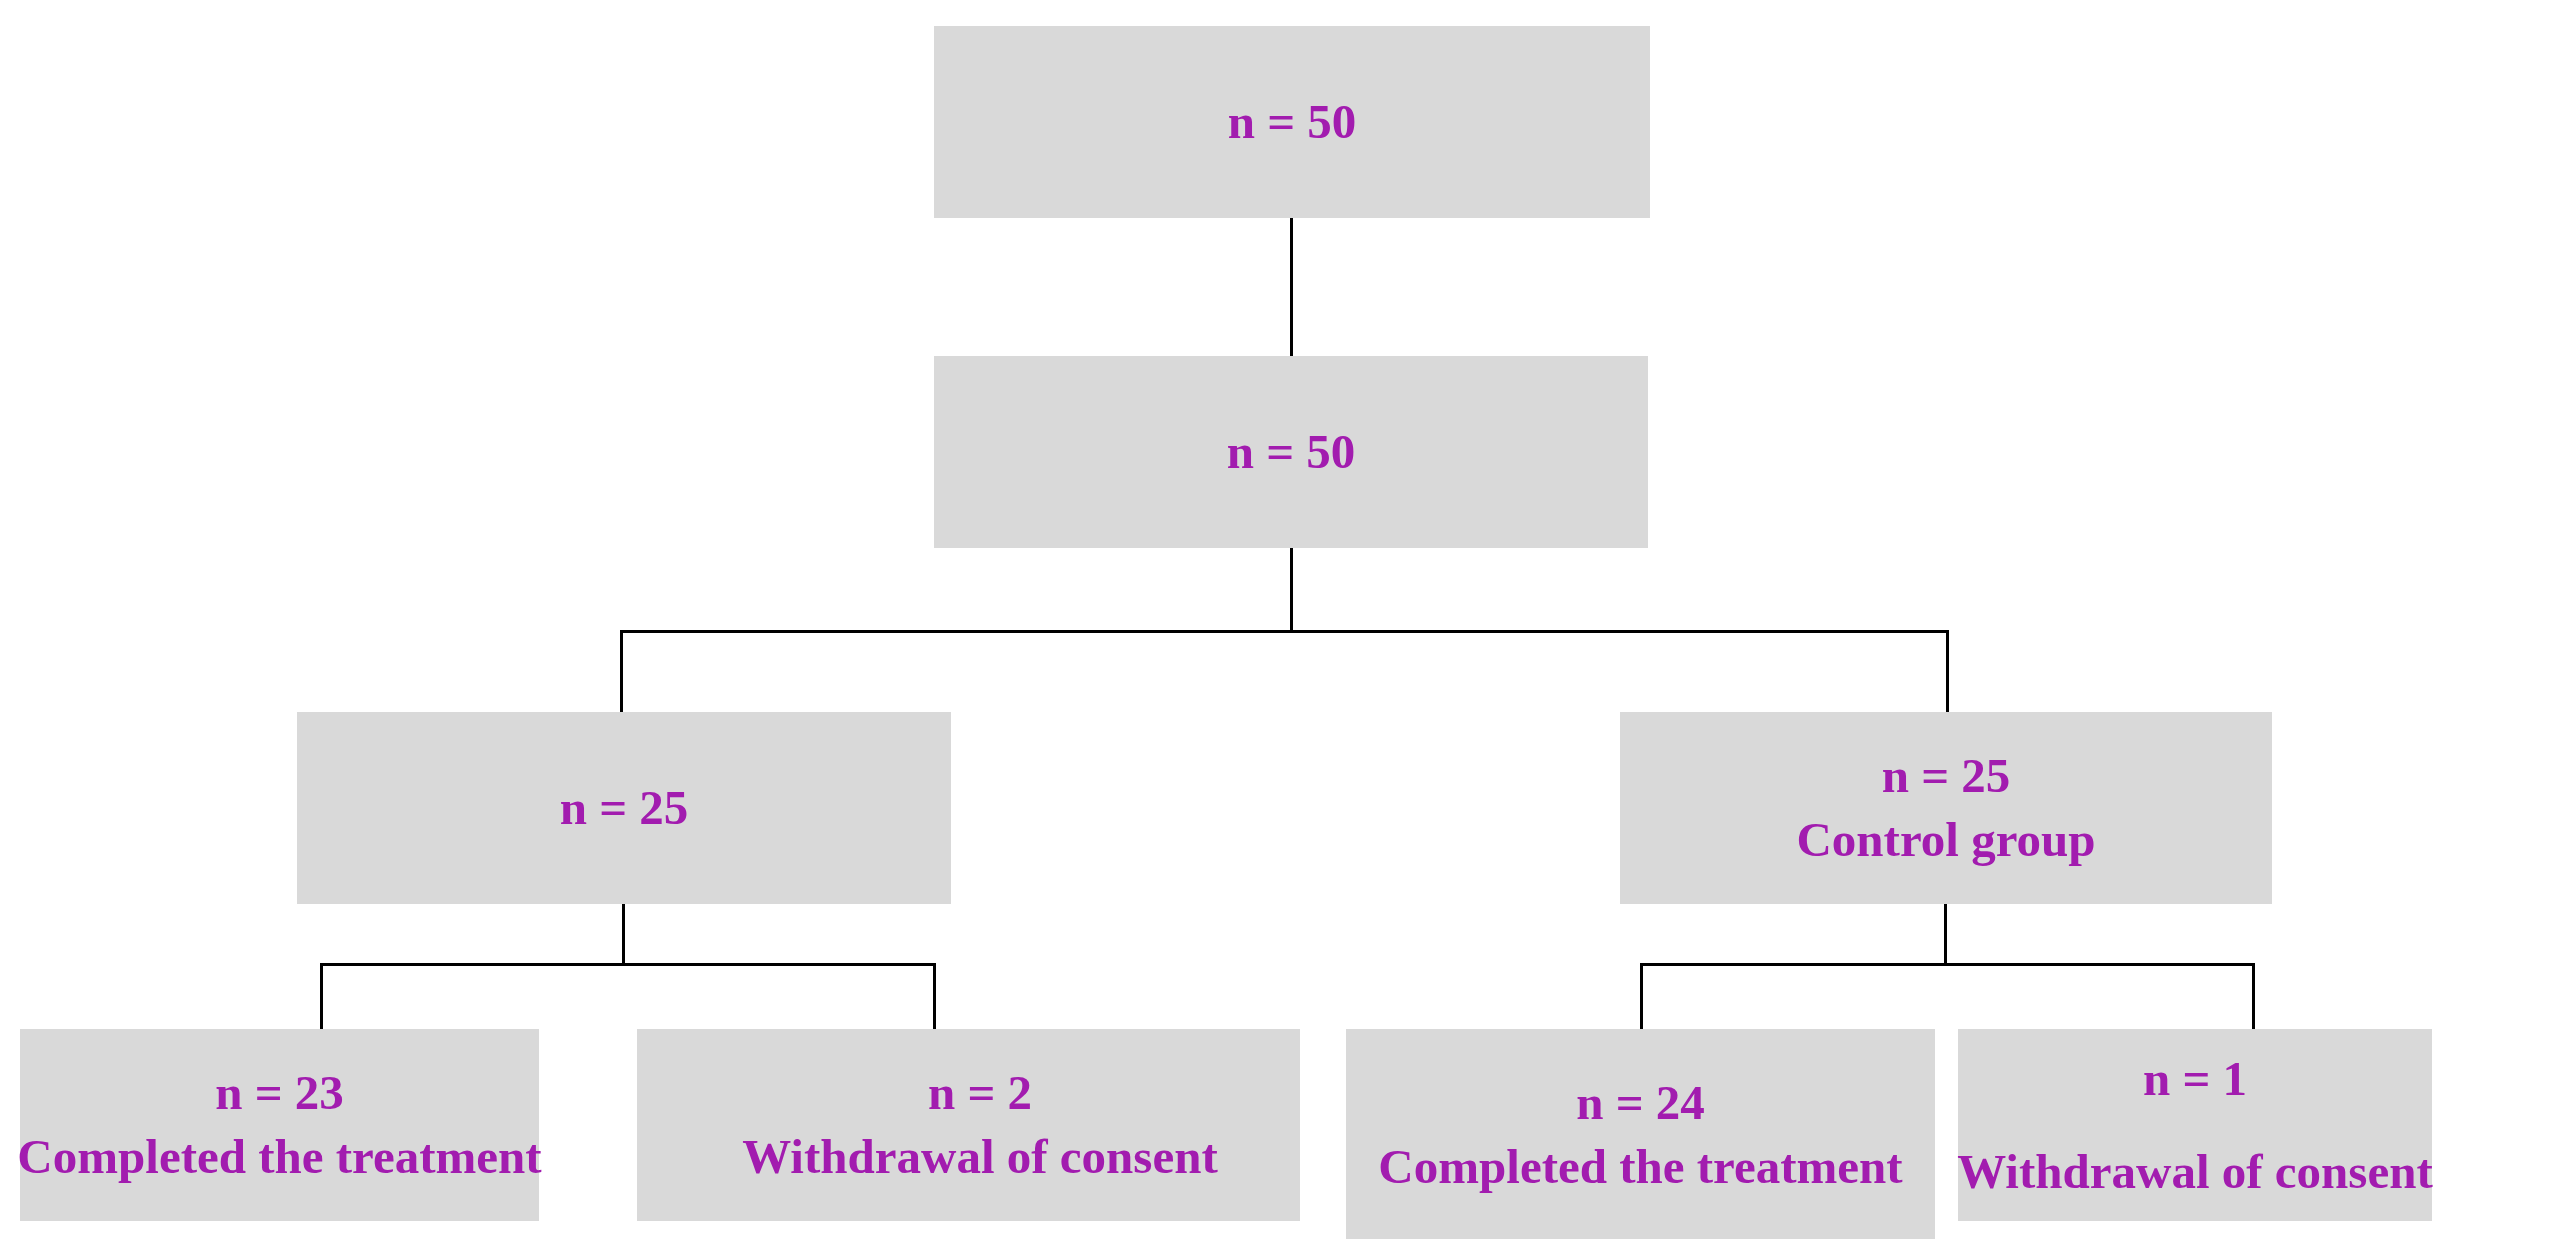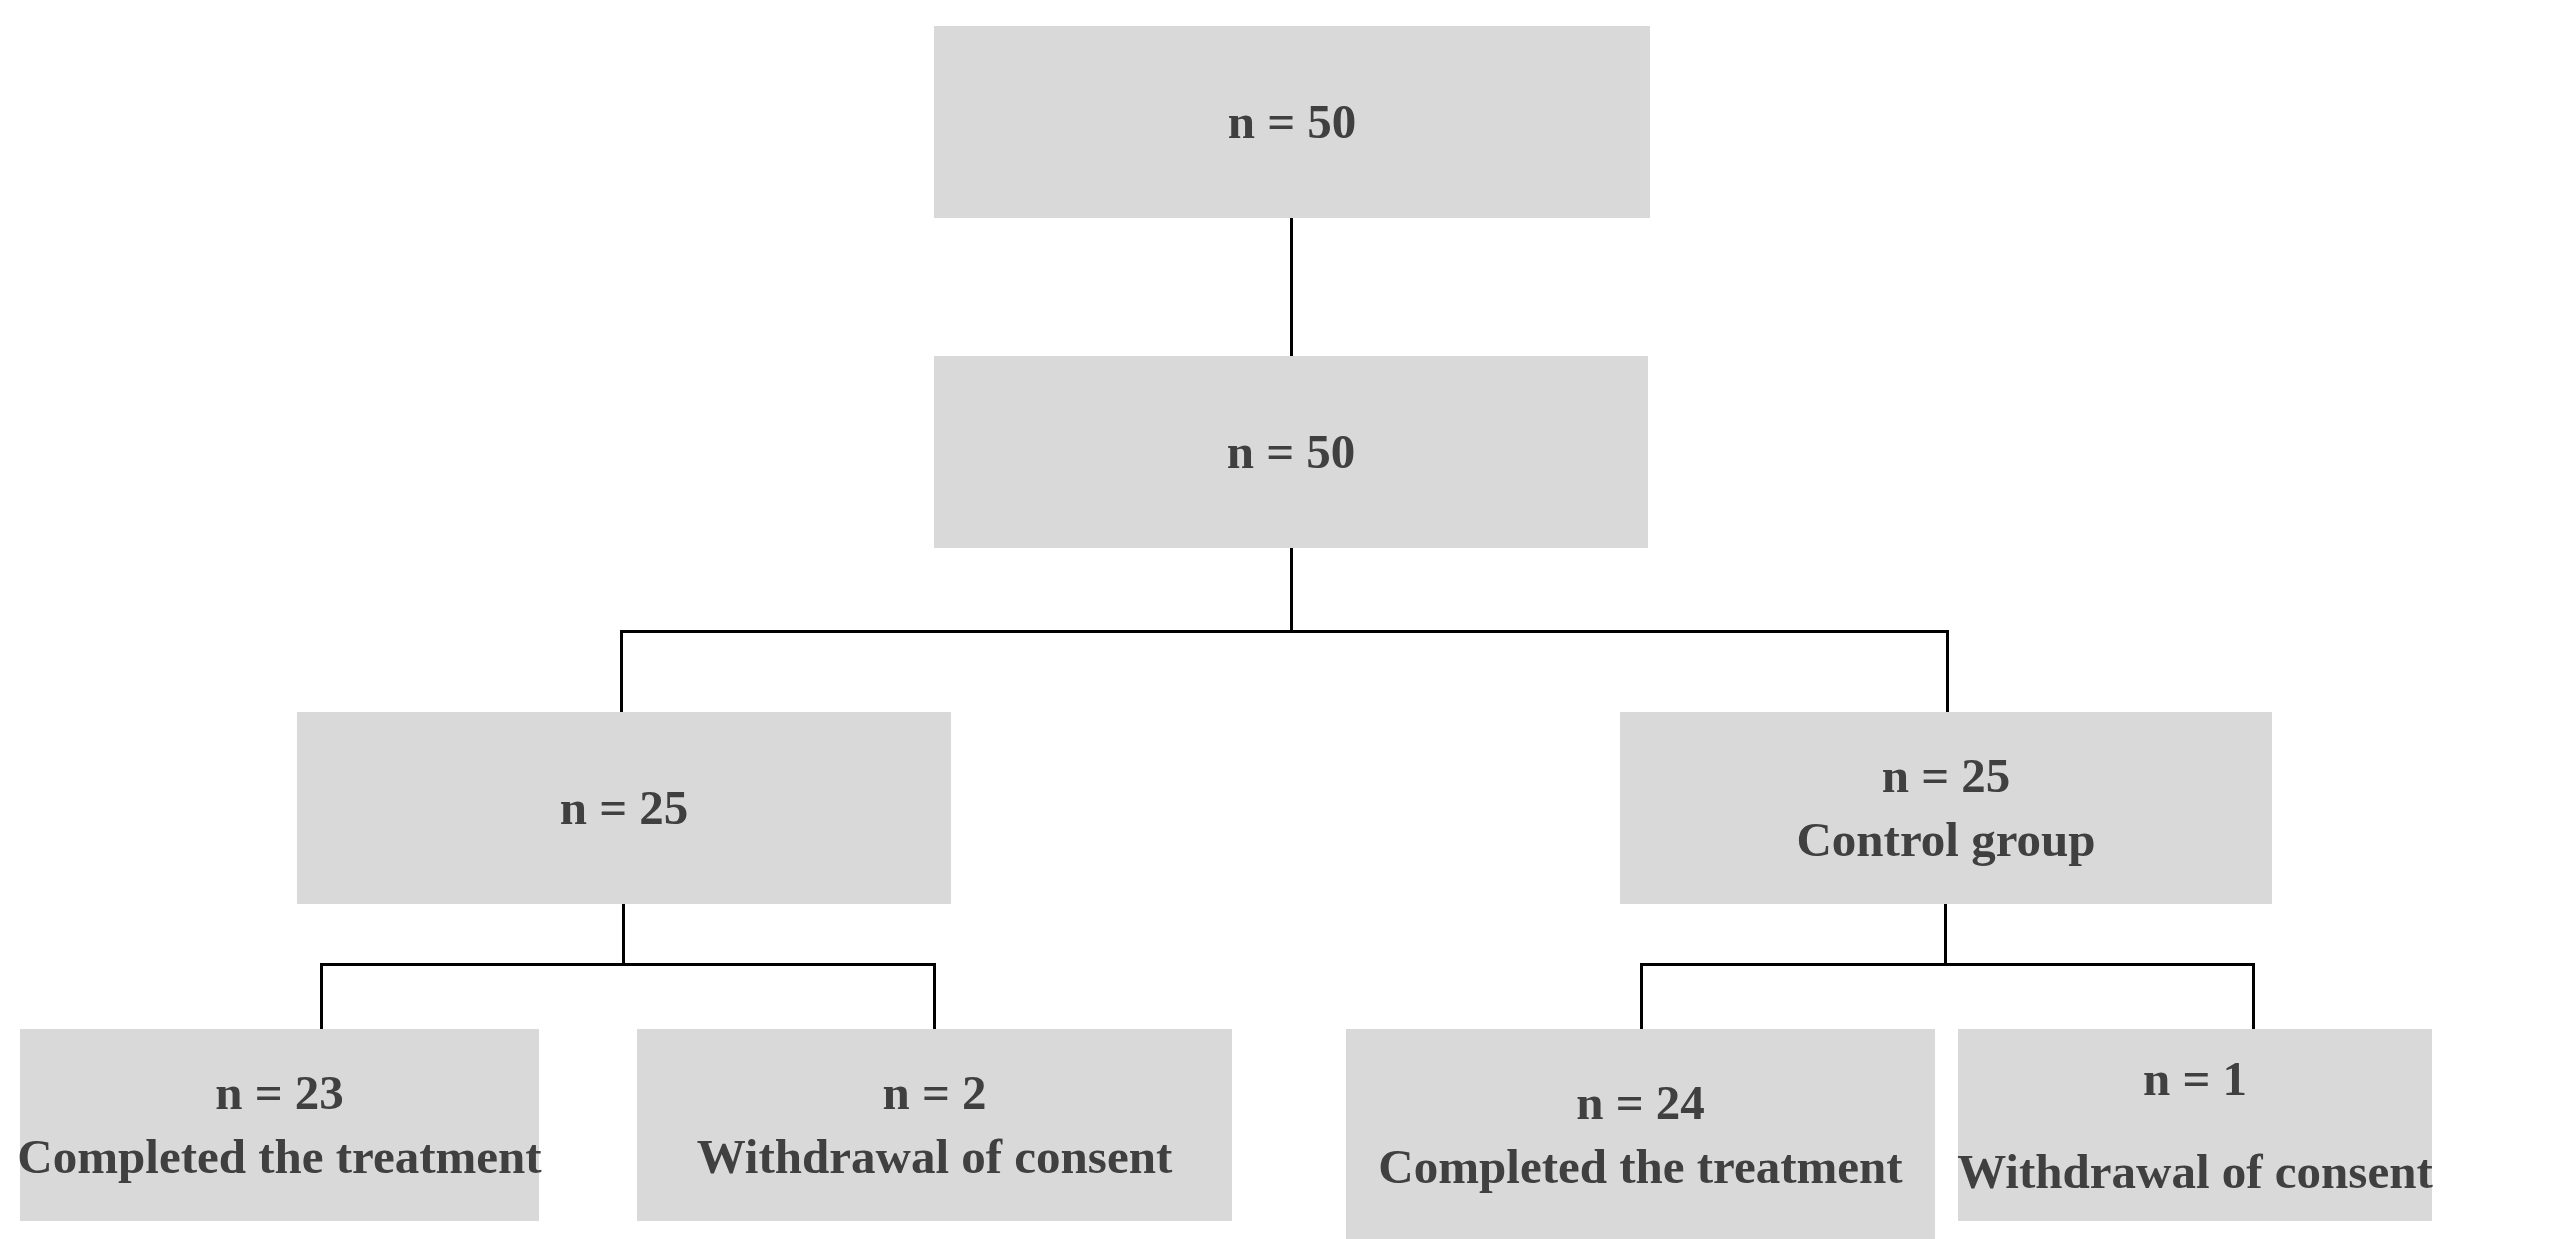--- a/index.html
+++ b/index.html
@@ -11,21 +11,21 @@
     position: relative;
     width: 2576px;
     height: 1239px;
     background: #ffffff;
     font-family: "Liberation Serif", "DejaVu Serif", serif;
     overflow: hidden;
   }
   .node {
     position: absolute;
     background: #d9d9d9;
-    color: #404040;
+    color: #a21caf;
     font-weight: bold;
     font-size: 49px;
     line-height: 64px;
     display: flex;
     flex-direction: column;
     align-items: center;
     justify-content: center;
     text-align: right;
     white-space: nowrap;
   }
@@ -33,21 +33,21 @@
     position: absolute;
     background: #000000;
   }
 
   
   #node-screened           { left: 934px; top: 26px;   width: 716px; height: 192px; }
   #node-randomized         { left: 934px; top: 356px;  width: 714px; height: 192px; }
   #node-test               { left: 297px;  top: 712px; width: 654px;  height: 192px; }
   #node-control            { left: 1620px; top: 712px; width: 652px;  height: 192px; }
   #node-completed-test     { left: 20px;   top: 1029px; width: 519px;  height: 192px; }
-  #node-withdrawal-test    { left: 637px;  top: 1029px; width: 595px;  height: 192px; }
+  #node-withdrawal-test    { left: 637px;  top: 1029px; width: 640px;  height: 192px; padding-left: 23px; }
   #node-completed-control  { left: 1346px; top: 1029px; width: 589px;  height: 212px; }
   #node-withdrawal-control { left: 1958px; top: 1029px; width: 474px;  height: 192px; gap: 29px; }
 
   
   #e-screened-randomized   { left: 1290px; top: 218px;  width: 2.7px;    height: 138px; }
   #e-randomized-stem       { left: 1290px; top: 548px;  width: 2.7px;    height: 84px; }
   #e-split1-h              { left: 620px;  top: 630px;  width: 1328px; height: 2.7px;  }
   #e-split1-left           { left: 620px;  top: 630px;  width: 2.7px;    height: 82px; }
   #e-split1-right          { left: 1946px; top: 630px;  width: 2.7px;    height: 82px; }
   #e-test-stem             { left: 622px;  top: 903px; width: 2.7px;    height: 62px;  }

